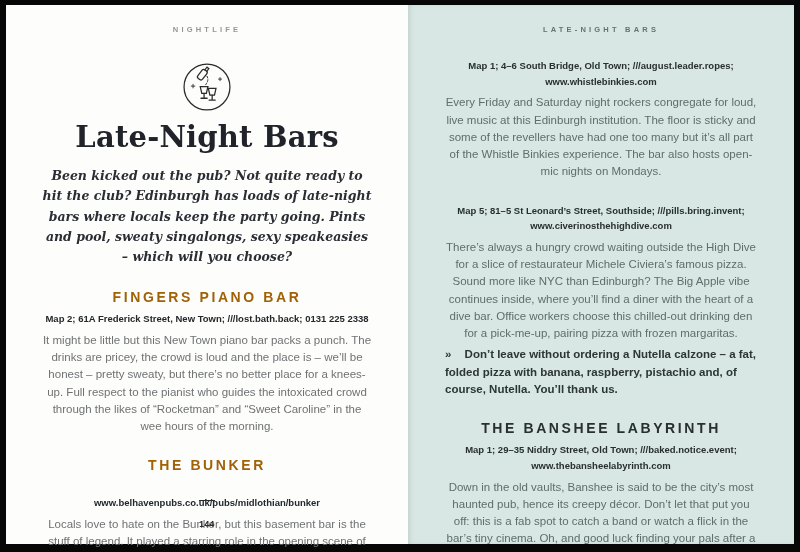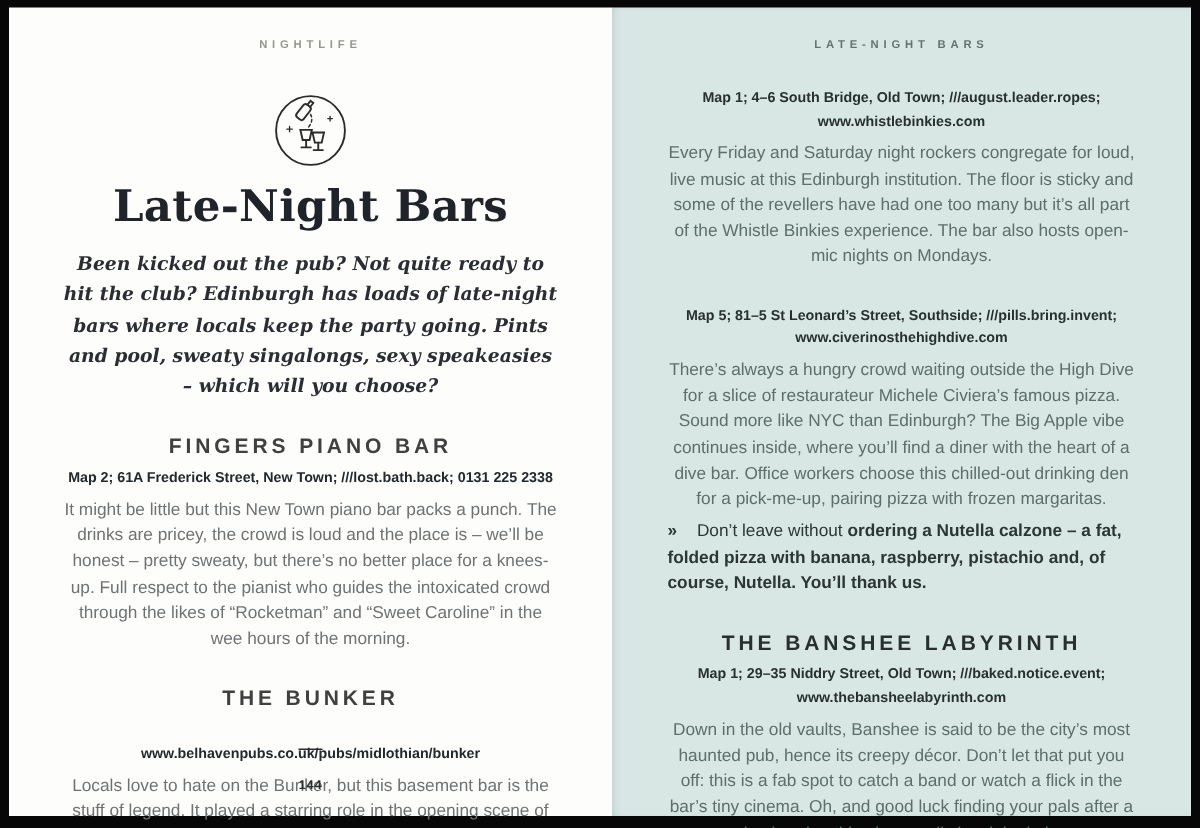--- a/index.html
+++ b/index.html
@@ -52,21 +52,21 @@
     line-height:1.62;
     color:#2a2d33;
   }
   .venue{margin-top:22px;}
   .page-right .venue-first{margin-top:24px;}
   .venue-name{
     margin:0 0 6px;
     font-size:14px;
     font-weight:bold;
     letter-spacing:2.6px;
-    color:#404040;
+    color:#a16207;
   }
   .page-right .venue-name{color:#27302f;}
   .venue-address{
     margin:0 auto 5px;
     width:372px;
     font-size:9.5px;
     font-weight:bold;
     line-height:1.65;
     color:#23282b;
   }
@@ -83,21 +83,21 @@
   .venue-tip{
     margin:4px auto 0;
     width:312px;
     text-align:left;
     font-size:11.5px;
     line-height:1.5;
     font-weight:bold;
     color:#2c3634;
   }
   .tip-marker{letter-spacing:-1px;font-weight:bold;}
-  .tip-lead{font-weight:normal;padding-left:11px;}
+  .tip-lead{font-weight:bold;padding-left:11px;}
   .page-num{
     position:absolute;
     bottom:13px;left:0;right:0;
     text-align:center;
   }
   .page-num span{
     display:inline-block;
     border-top:1.8px solid #2c2c2c;
     padding-top:18px;
     font-size:8.5px;

